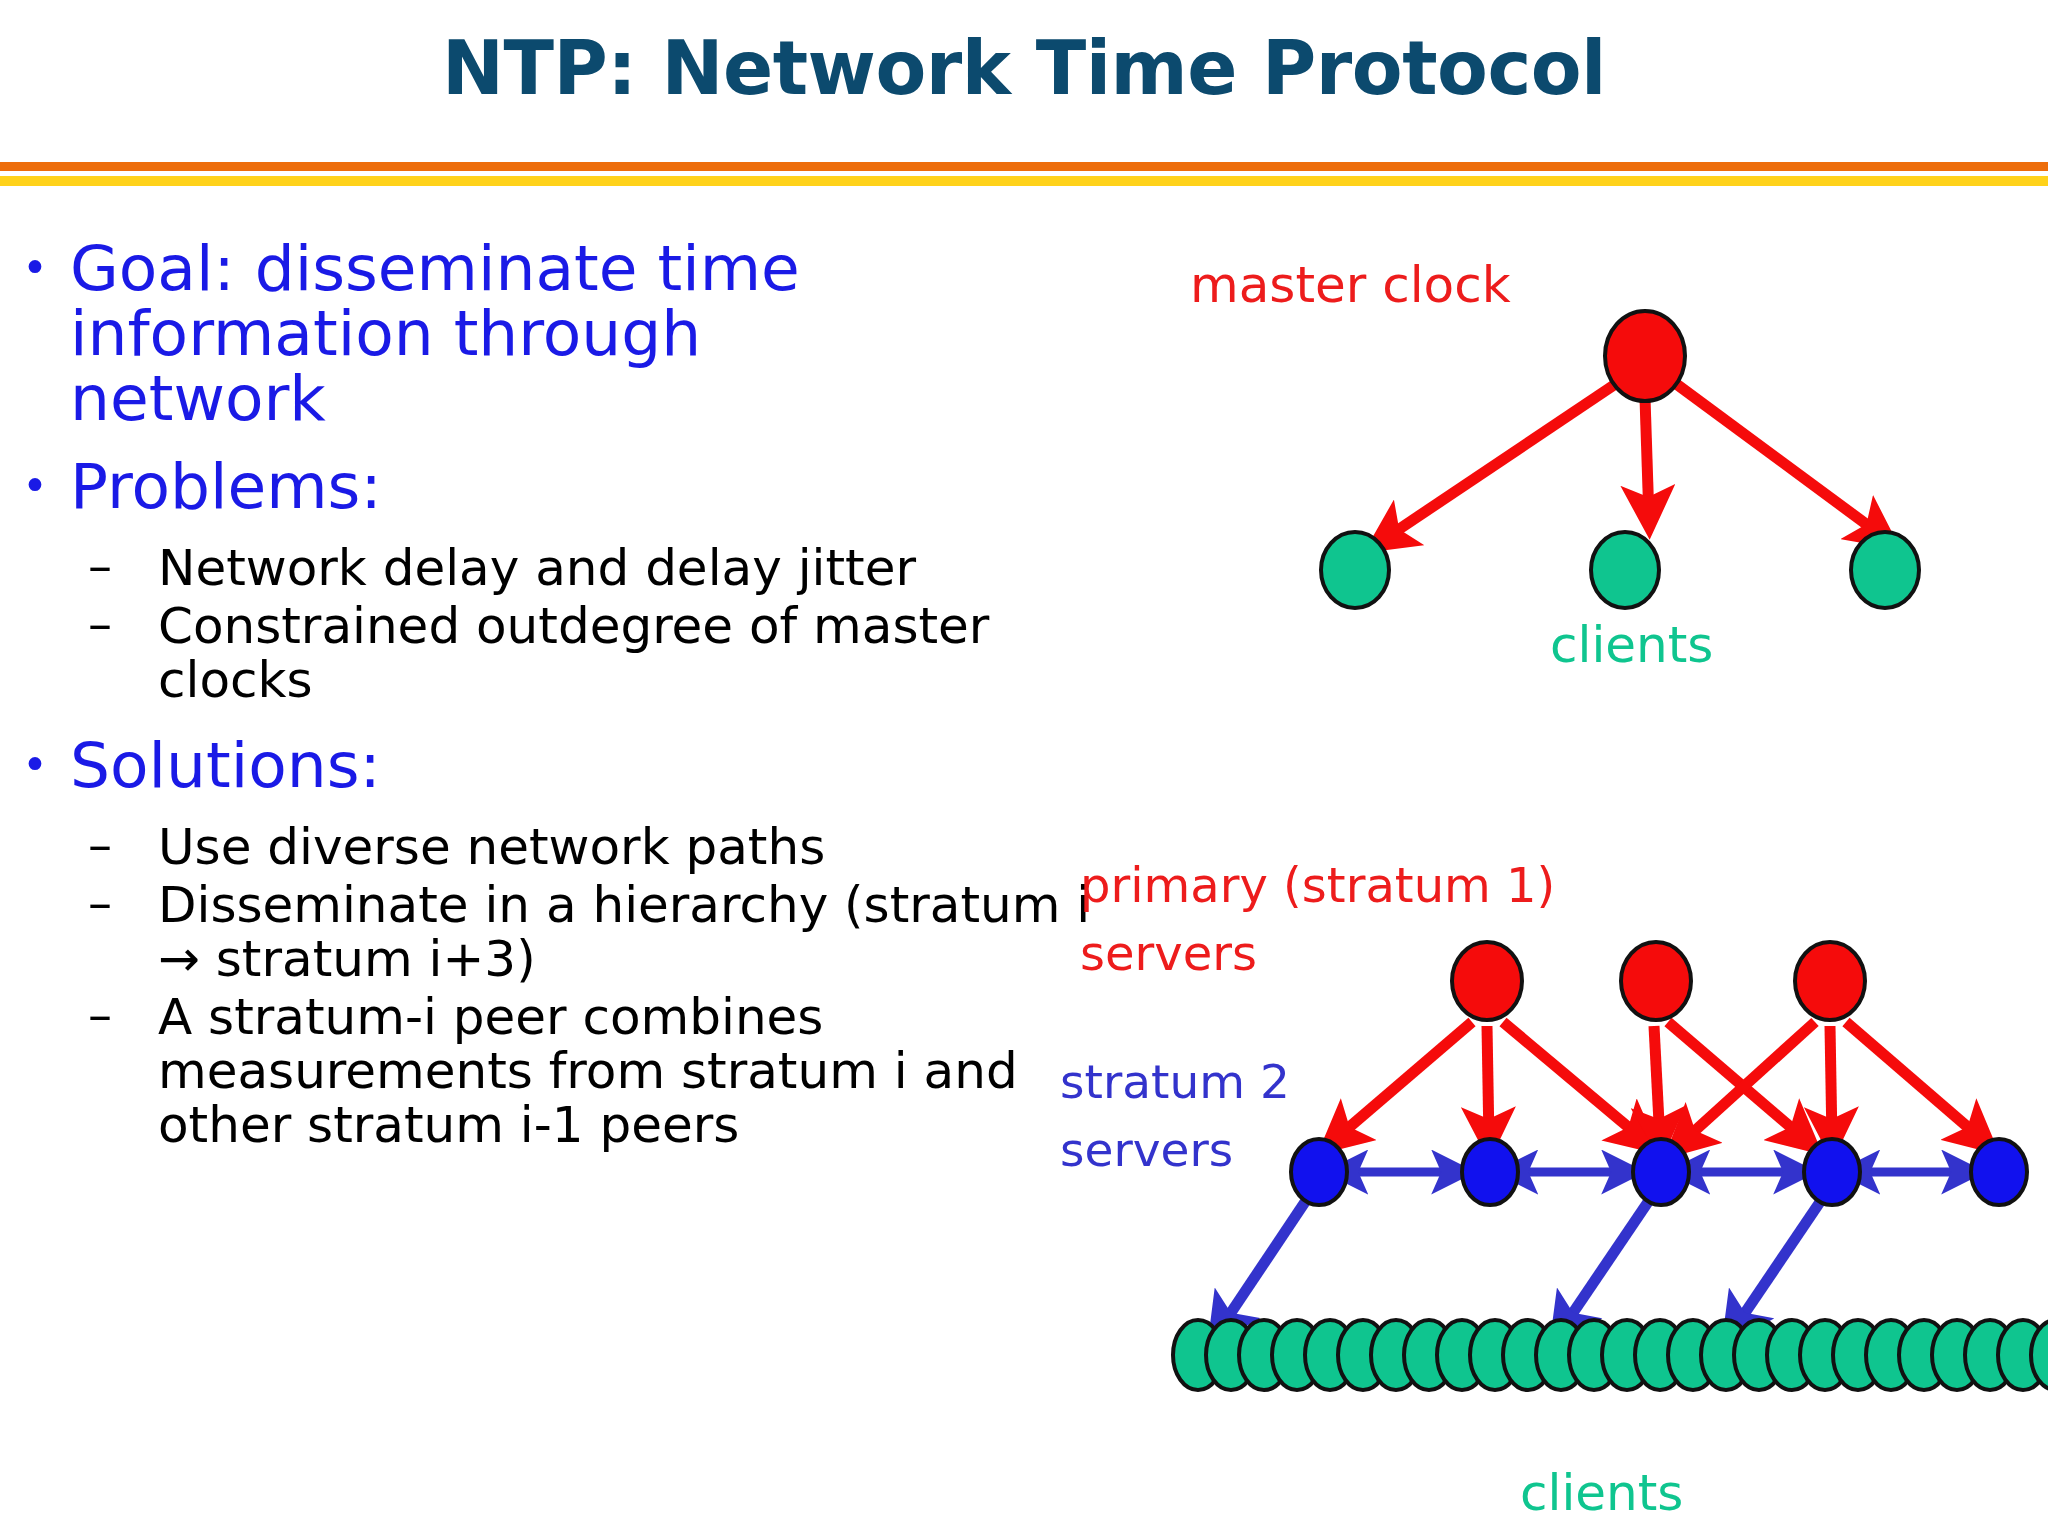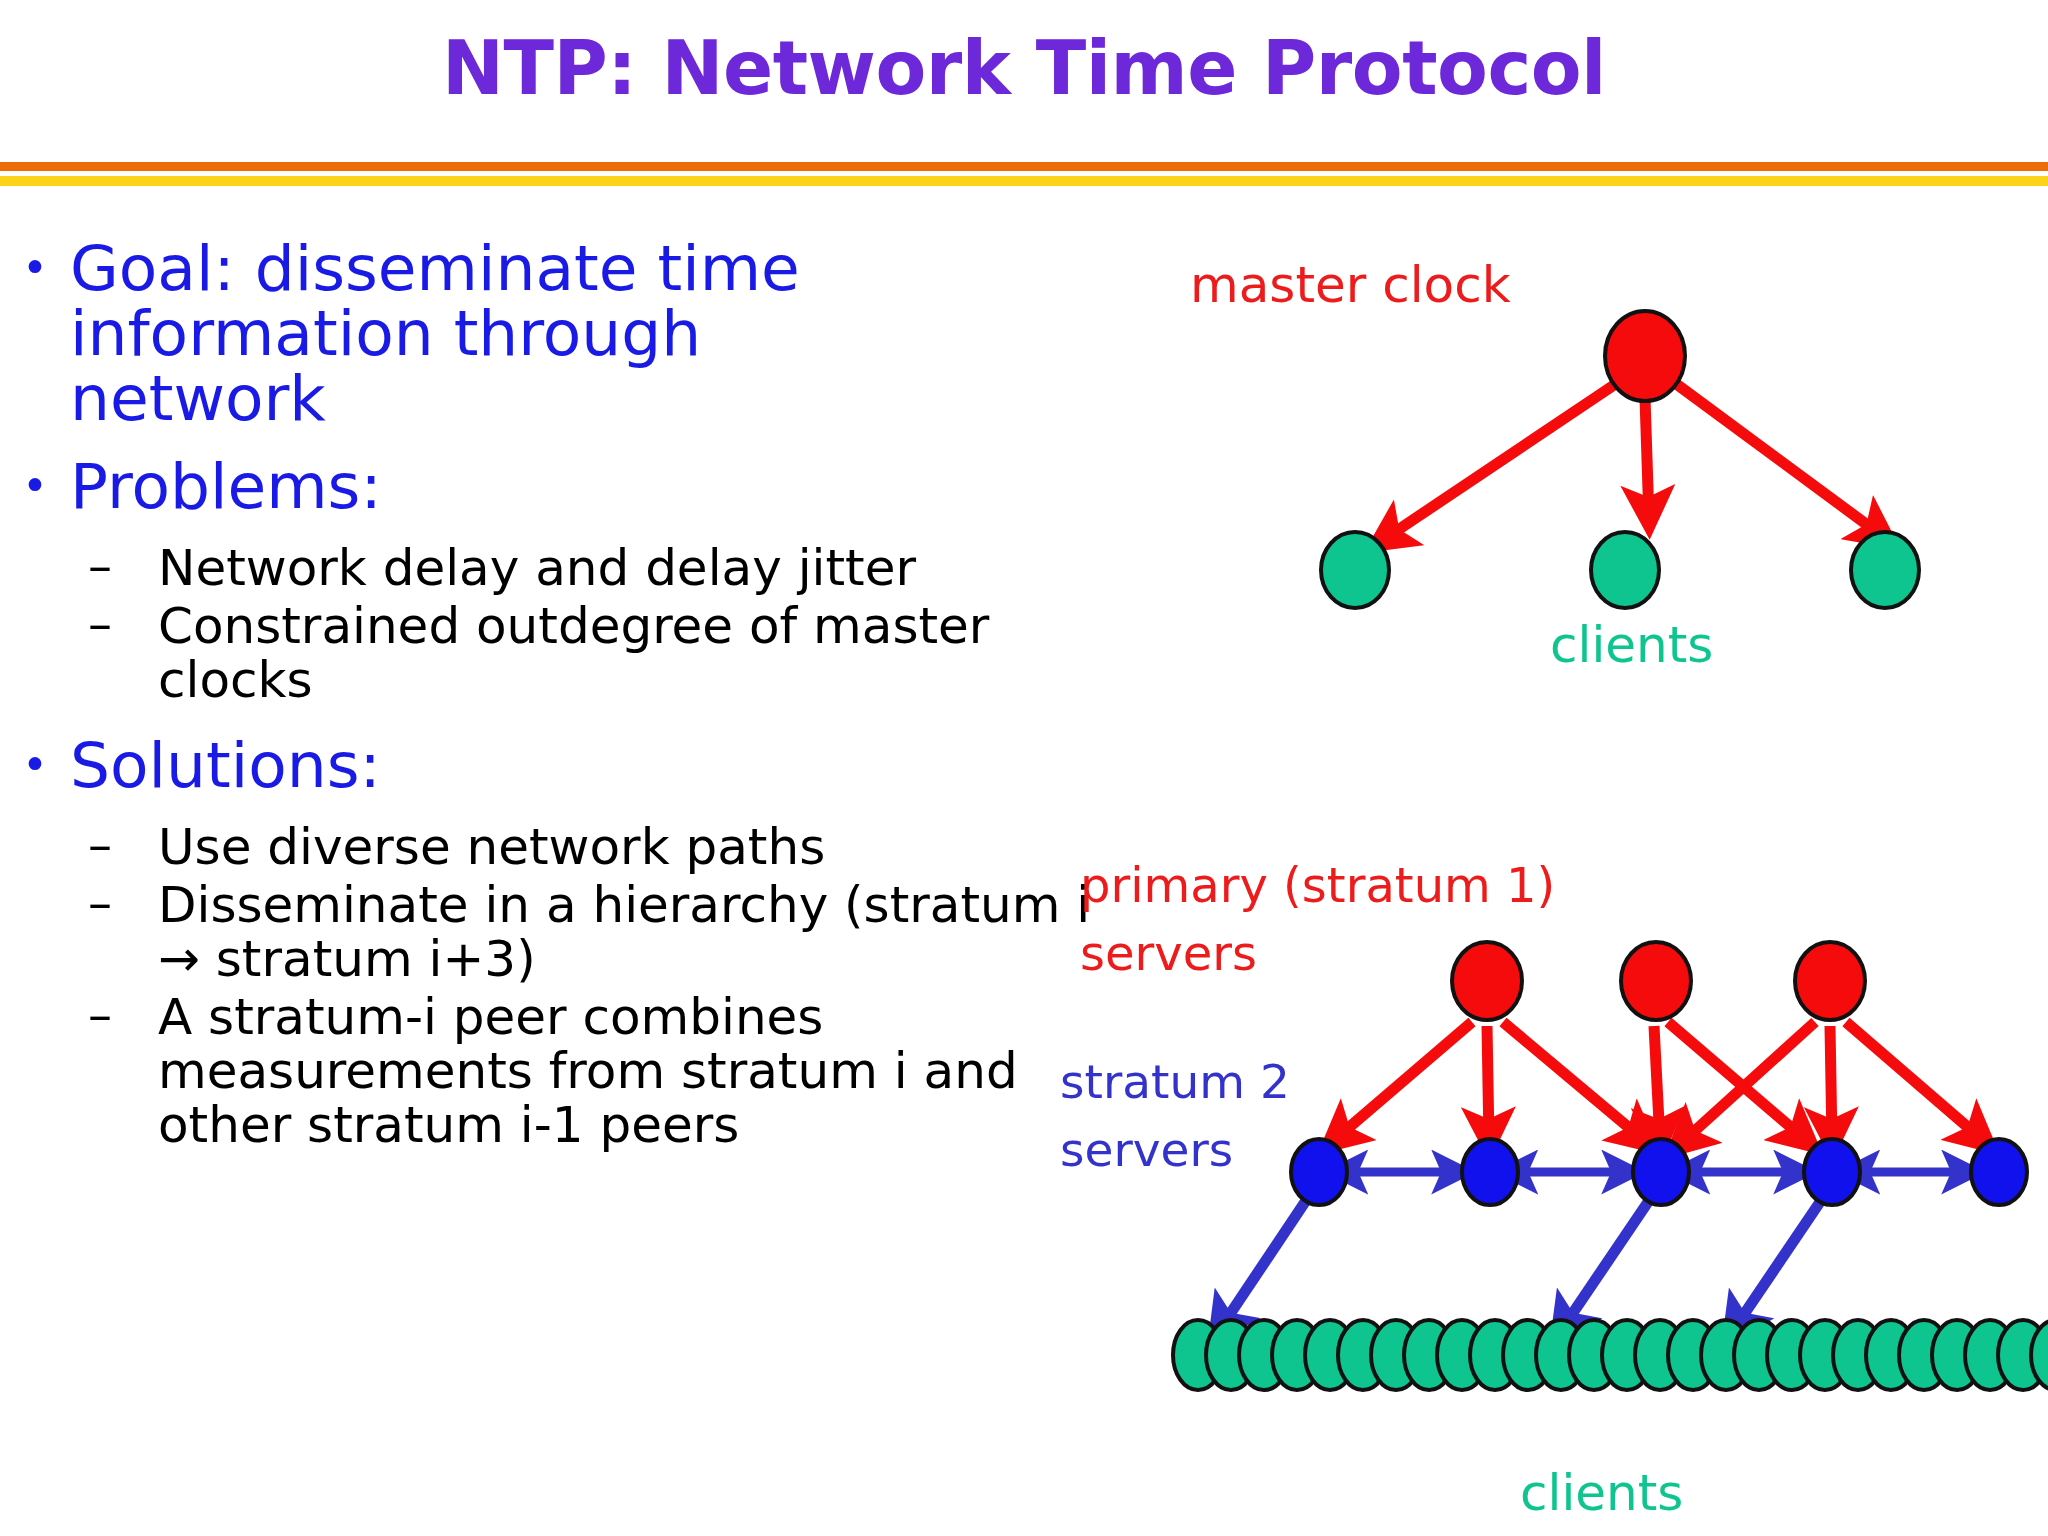--- a/index.html
+++ b/index.html
@@ -18,21 +18,21 @@
   
   #slide-title {
     position: absolute;
     left: 0;
     top: 28px;
     width: 2048px;
     text-align: center;
     font-family: "DejaVu Sans", sans-serif;
     font-weight: bold;
     font-size: 74px;
-    color: #6d28d9;
+    color: #0c4a6e;
     letter-spacing: -0.5px;
     line-height: 1.1;
     white-space: nowrap;
   }
 
   
   #divider {
     position: absolute;
     left: 0;
     top: 162px;

